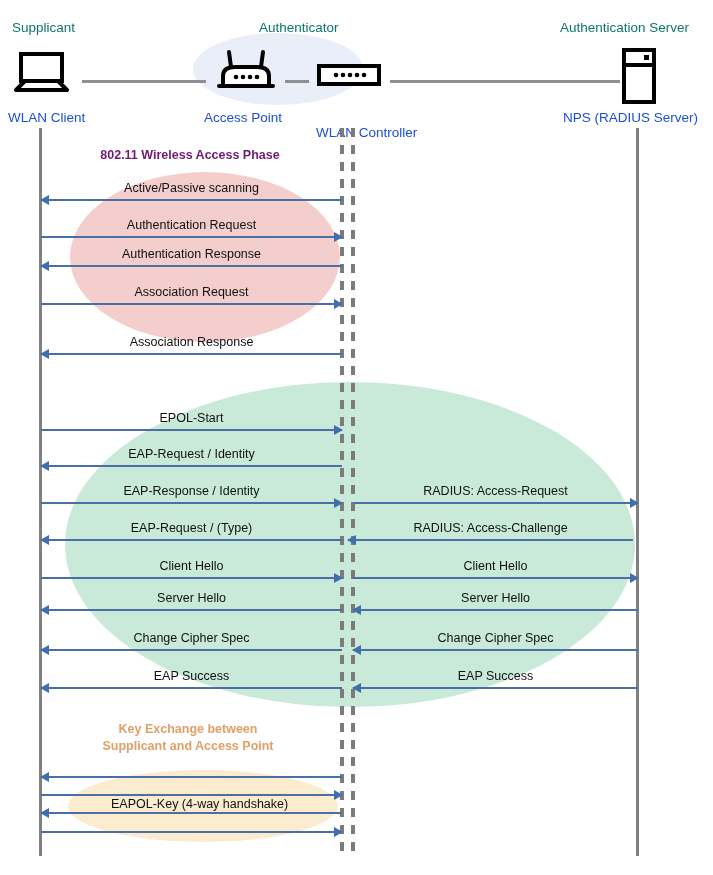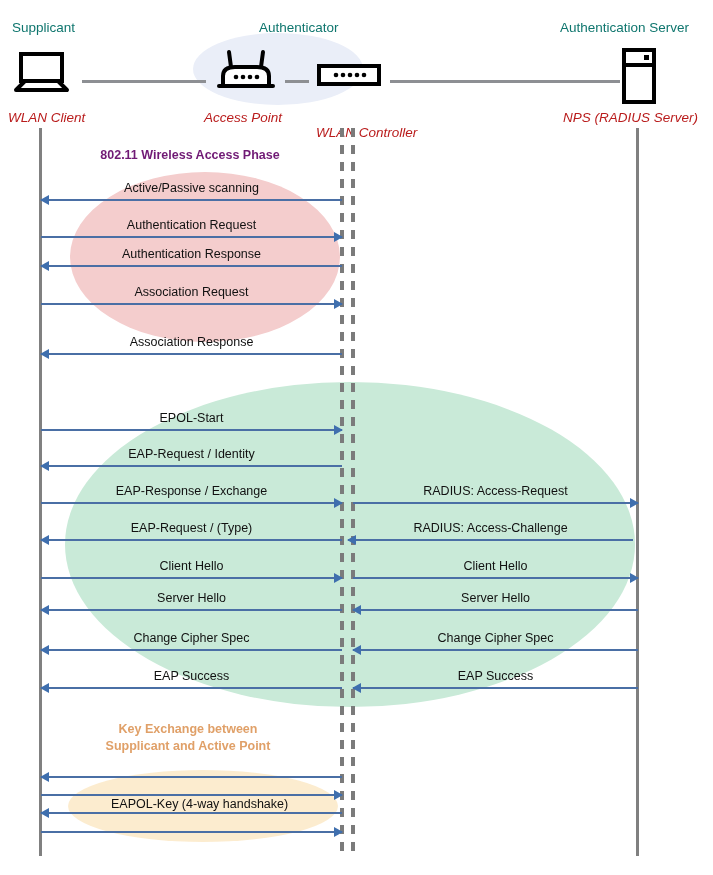--- a/index.html
+++ b/index.html
@@ -7,21 +7,21 @@
     font-family:"Liberation Sans", sans-serif;
     width:713px;height:875px;overflow:hidden;
   }
   #canvas{position:relative;width:713px;height:875px;background:#ffffff;}
 
   
   .role-title{
     position:absolute;font-size:13.5px;color:#0f766e;white-space:nowrap;
   }
   .node-label{
-    position:absolute;font-size:13.5px;color:#b91c1c;white-space:nowrap;font-style:italic;
+    position:absolute;font-size:13.5px;color:#1d4ed8;white-space:nowrap;
   }
   .auth-blob{
     position:absolute;left:193px;top:33px;width:170px;height:72px;
     background:#eaeef8;border-radius:50%;
   }
   .hwire{
     position:absolute;height:3px;background:#8d8f93;
   }
   .icon-box{position:absolute;}
 
@@ -129,21 +129,21 @@
   <div class="phase-blob blob-dot1x"></div>
   <div class="phase-blob blob-key"></div>
 
   <div class="lifeline" id="ll0" style="left: 39px; top: 128px; height: 728px;"></div>
   <div class="lifeline-dash" id="ll1" style="left: 340px; top: 128px; height: 728px;"></div>
   <div class="lifeline-dash" id="ll2" style="left: 351px; top: 128px; height: 728px;"></div>
   <div class="lifeline" id="ll3" style="left: 636px; top: 128px; height: 728px;"></div>
 
   <div class="phase-caption" id="phase0" style="left: 80px; top: 147px; width: 220px; color: #701a75;">802.11 Wireless Access Phase</div>
   <div class="phase-caption" id="phase2" style="left: 78px; top: 721px; width: 220px; color: rgb(224, 160, 104);">Key Exchange between
-Supplicant and Active Point</div>
+Supplicant and Access Point</div>
 
   <div id="messages">
       <div class="msg to-left" style="left: 41px; top: 199px; width: 301px; height: 2px;">
         <div class="line"></div>
         <div class="head"></div>
         <div class="caption">Active/Passive scanning</div>
       </div>
       <div class="msg to-right" style="left: 41px; top: 236px; width: 301px; height: 2px;">
         <div class="line"></div>
         <div class="head"></div>
@@ -170,21 +170,21 @@
         <div class="caption">EPOL-Start</div>
       </div>
       <div class="msg to-left" style="left: 41px; top: 465px; width: 301px; height: 2px;">
         <div class="line"></div>
         <div class="head"></div>
         <div class="caption">EAP-Request / Identity</div>
       </div>
       <div class="msg to-right" style="left: 41px; top: 502px; width: 301px; height: 2px;">
         <div class="line"></div>
         <div class="head"></div>
-        <div class="caption">EAP-Response / Exchange</div>
+        <div class="caption">EAP-Response / Identity</div>
       </div>
       <div class="msg to-left" style="left: 41px; top: 539px; width: 301px; height: 2px;">
         <div class="line"></div>
         <div class="head"></div>
         <div class="caption">EAP-Request / (Type)</div>
       </div>
       <div class="msg to-right" style="left: 41px; top: 577px; width: 301px; height: 2px;">
         <div class="line"></div>
         <div class="head"></div>
         <div class="caption">Client Hello</div>

